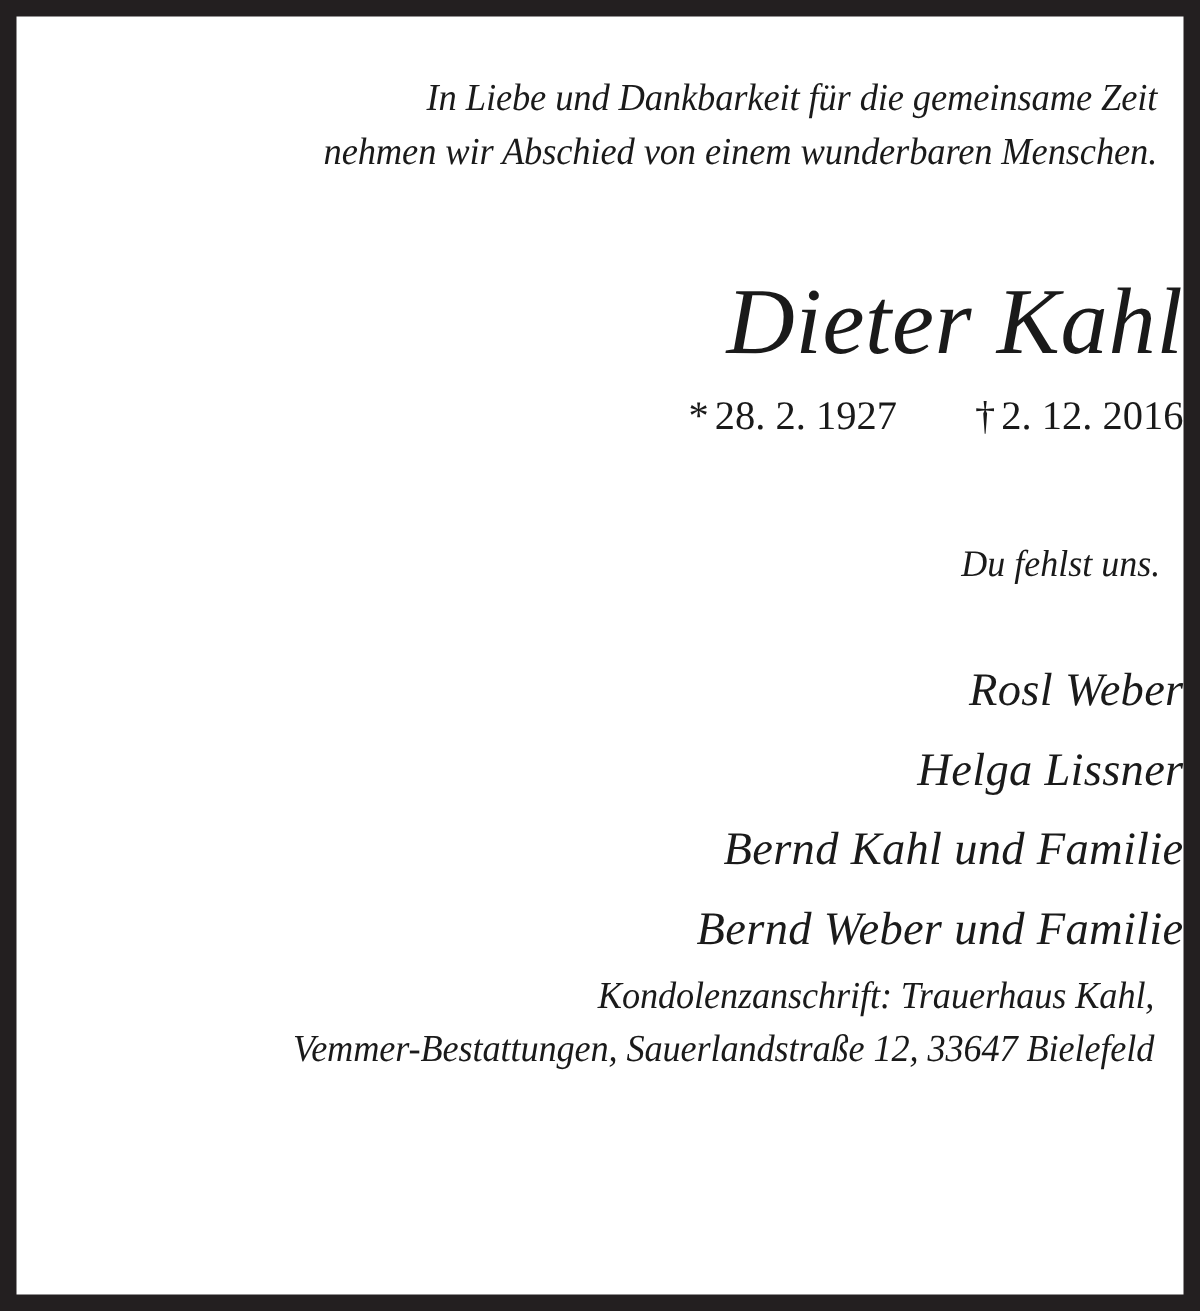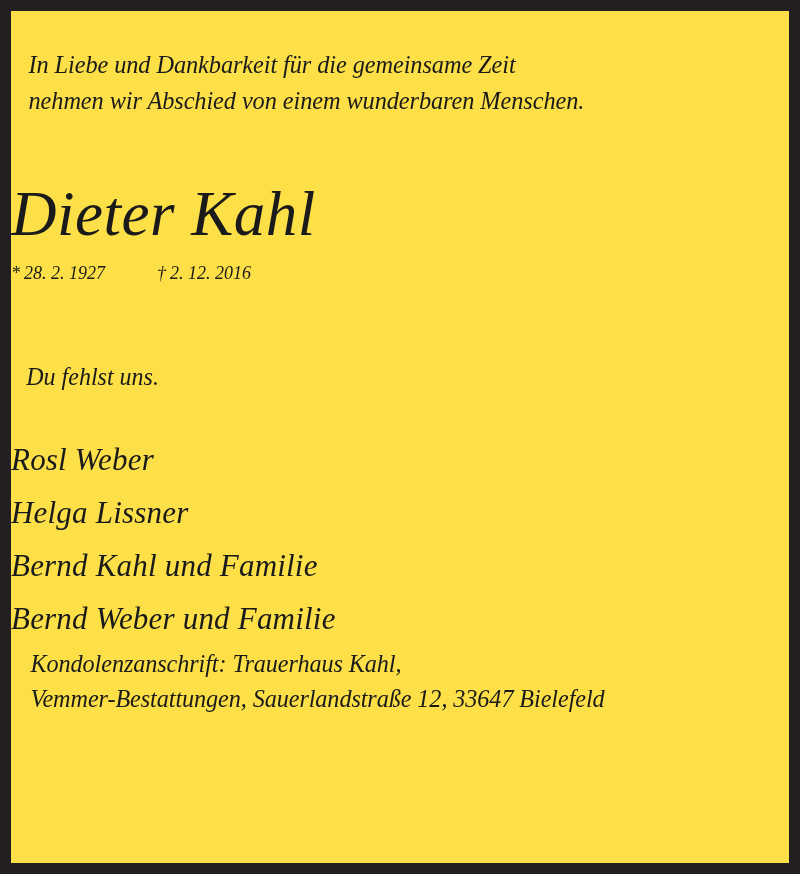--- a/index.html
+++ b/index.html
@@ -19,24 +19,24 @@
     box-sizing: border-box;
     width: 800px;
     height: 874px;
     background: #231f20;
     padding: 11px;
   }
   .notice-inner {
     box-sizing: border-box;
     width: 100%;
     height: 100%;
-    background: #fde047;
+    background: #ffffff;
     position: relative;
     color: #1a1a1a;
-    text-align: left;
+    text-align: right;
   }
 
   
   .line {
     font-style: italic;
     white-space: nowrap;
     line-height: 1.0;
   }
 
   
@@ -67,39 +67,38 @@
     letter-spacing: 0.5px;
     white-space: nowrap;
   }
 
   
   .dates {
     position: absolute;
     left: 0;
     right: 0;
     top: 253px;
-    font-style: italic;
-    font-size: 18px;
+    font-size: 27px;
     line-height: 1.0;
     white-space: nowrap;
   }
   .dates .gap {
     display: inline-block;
     width: 52px;
   }
   .date-sym {
     display: inline-block;
     margin-right: 4px;
   }
 
   
   .farewell {
     position: absolute;
     left: 0;
-    right: 16px;
+    right: 0;
     top: 353px;
   }
   .farewell .line {
     font-size: 25px;
     transform: scaleX(0.96);
   }
 
   
   .mourners {
     position: absolute;

